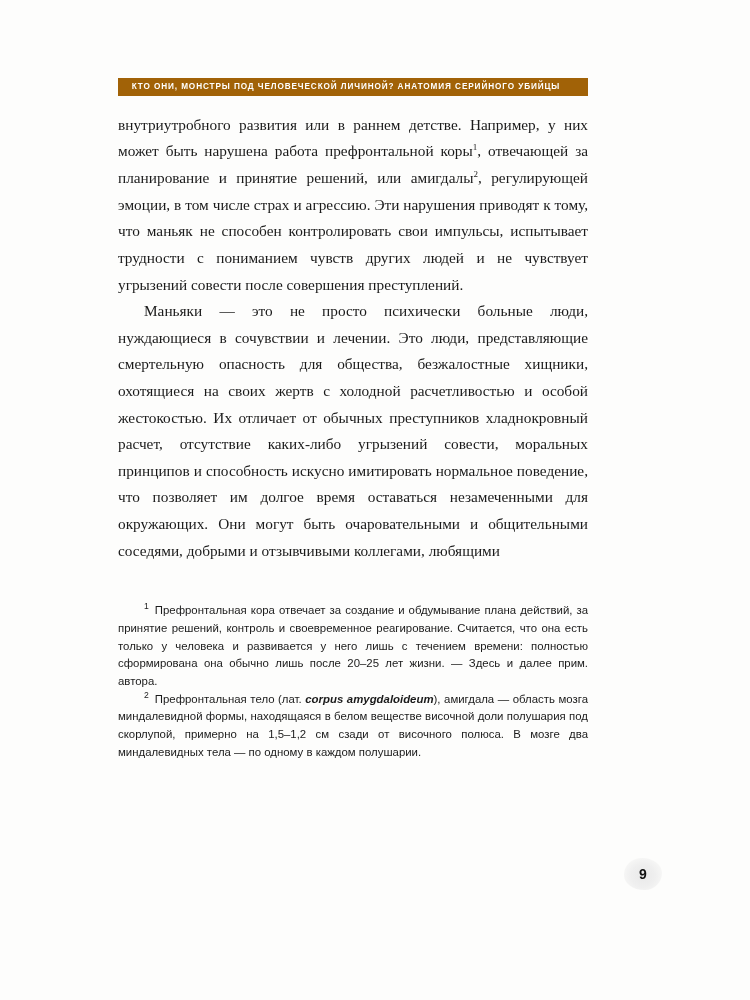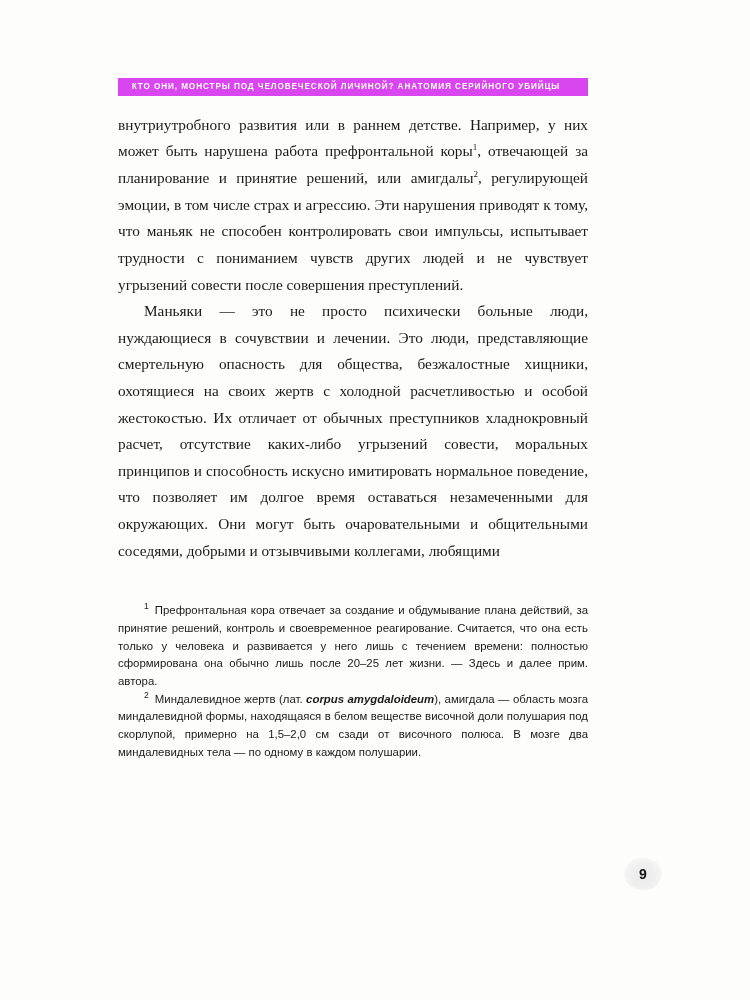--- a/index.html
+++ b/index.html
@@ -20,21 +20,21 @@
     height: 1000px;
     background: #fdfdfc;
   }
   .page-inner {
     position: absolute;
     left: 118px;
     top: 78px;
     width: 470px;
   }
   .running-head {
-    background: #d946ef;
+    background: #a16207;
     color: #ffffff;
     font-family: "Liberation Sans", sans-serif;
     font-size: 8.2px;
     letter-spacing: 0.9px;
     text-align: center;
     padding: 4px 20px 4px 6px;
     text-transform: uppercase;
     font-weight: 700;
     line-height: 1.2;
     white-space: nowrap;
@@ -132,21 +132,21 @@
 
     <div class="body-text">
       <p><span>внутриутробного развития или в раннем детстве. Например, у них может быть нарушена работа префронтальной коры</span><sup>1</sup><span>, отвечающей за планирование и принятие решений, или амигдалы</span><sup>2</sup><span>, регулирующей эмоции, в том числе страх и агрессию. Эти нарушения приводят к тому, что маньяк не способен контролировать свои импульсы, испытывает трудности с пониманием чувств других людей и не чувствует угрызений совести после совершения преступлений.</span></p>
       <p class="indent">Маньяки — это не просто психически больные люди, нуждающиеся в сочувствии и лечении. Это люди, представляющие смертельную опасность для общества, безжалостные хищники, охотящиеся на своих жертв с холодной расчетливостью и особой жестокостью. Их отличает от обычных преступников хладнокровный расчет, отсутствие каких-либо угрызений совести, моральных принципов и способность искусно имитировать нормальное поведение, что позволяет им долгое время оставаться незамеченными для окружающих. Они могут быть очаровательными и общительными соседями, добрыми и отзывчивыми коллегами, любящими</p>
     </div>
 
     <div class="footnote-rule"></div>
 
     <div class="footnotes">
       <p class="fn"><span class="fnmark">1</span><span>Префронтальная кора отвечает за создание и обдумывание плана действий, за принятие решений, контроль и своевременное реагирование. Считается, что она есть только у человека и развивается у него лишь с течением времени: полностью сформирована она обычно лишь после 20–25 лет жизни. — Здесь и далее прим. автора.</span></p>
-      <p class="fn"><span class="fnmark">2</span><span>Миндалевидное жертв (лат. </span><span class="ital">corpus amygdaloideum</span><span>), амигдала — область мозга миндалевидной формы, находящаяся в белом веществе височной доли полушария под скорлупой, примерно на 1,5–2,0 см сзади от височного полюса. В мозге два миндалевидных тела — по одному в каждом полушарии.</span></p>
+      <p class="fn"><span class="fnmark">2</span><span>Префронтальная тело (лат. </span><span class="ital">corpus amygdaloideum</span><span>), амигдала — область мозга миндалевидной формы, находящаяся в белом веществе височной доли полушария под скорлупой, примерно на 1,5–1,2 см сзади от височного полюса. В мозге два миндалевидных тела — по одному в каждом полушарии.</span></p>
     </div>
 
   </div>
 
   <div class="page-number-wrap">
     <div class="page-number-blob"></div>
     <div class="page-number">9</div>
   </div>
 
 </div>

